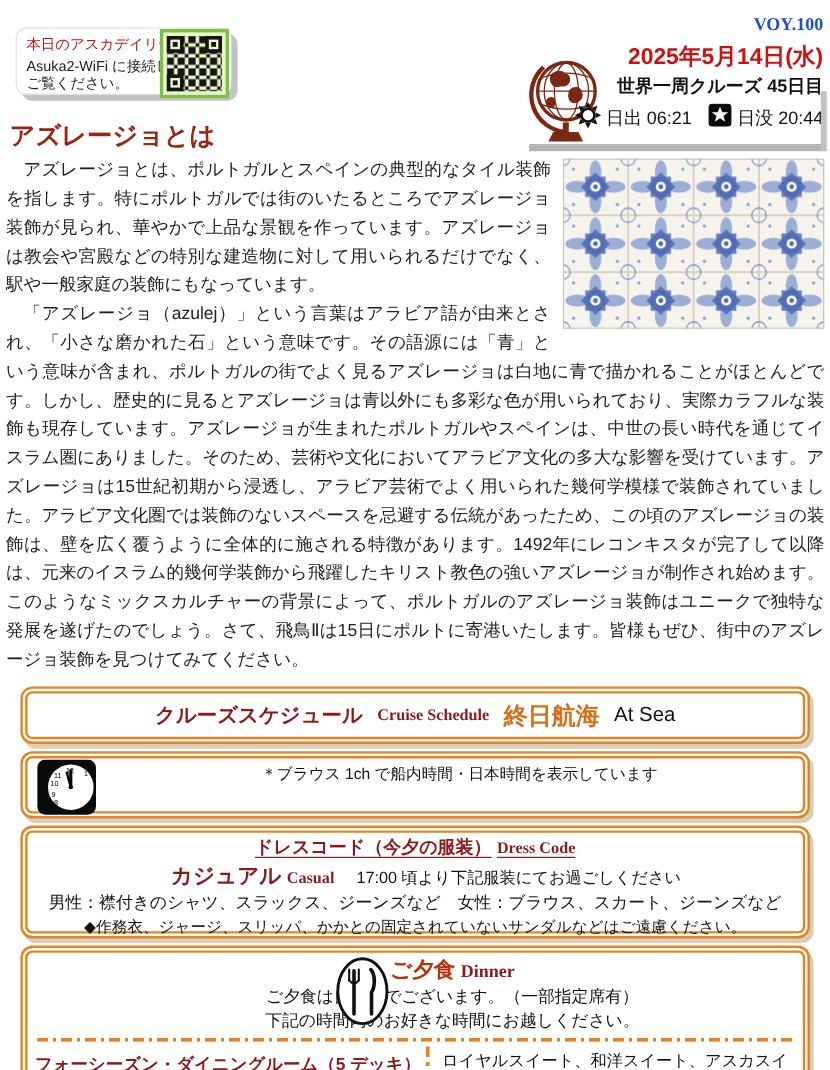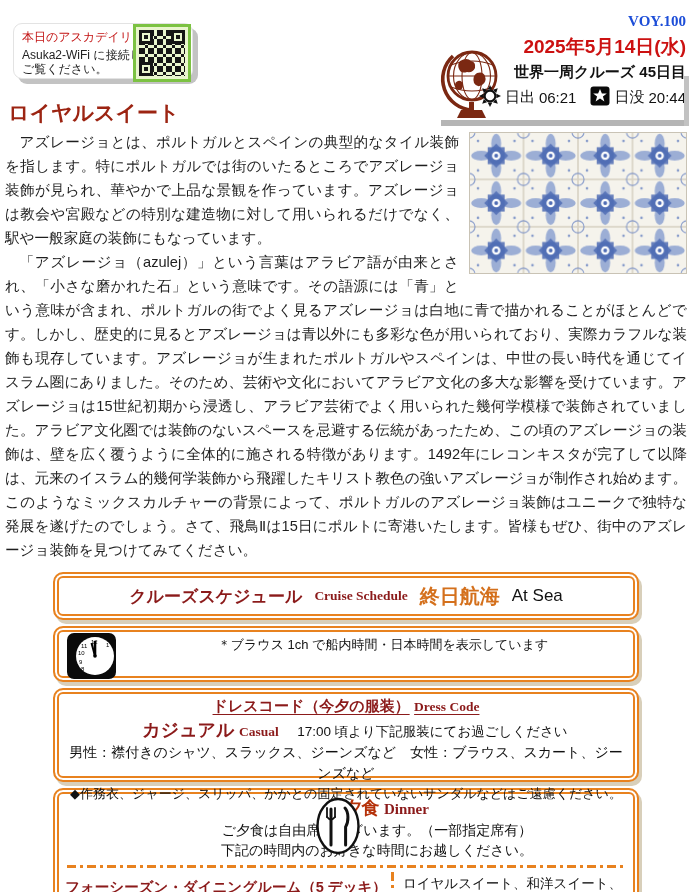--- a/index.html
+++ b/index.html
@@ -24,21 +24,21 @@
   .hdr-shadow-h { position:absolute; left:441px; top:120px; width:247px; height:6px; background:#b5b5b5; }
   .hdr-shadow-v { position:absolute; left:684px; top:76px; width:5px; height:50px; background:#c2c2c2; }
   .page-title { position:absolute; left:8px; top:99px; font-size:21px; font-weight:bold; color:#9c2412; }
 
   
   .article { padding:2px 5px 0 5px; }
   .article p { font-size:14.6px; line-height:24px; text-align:justify; text-indent:1em; color:#1e1e1e; }
   .tile-photo { float:right; margin:2px 0 8px 10px; width:218px; height:142px; }
 
   
-  .obox { width:586px; margin:0 auto 6px auto; background:#fff;
+  .obox { width:658px; margin:0 auto 6px auto; background:#fff;
           border:2px solid #e8821f; border-radius:10px;
           box-shadow: inset 0 0 0 2px #ffffff, inset 0 0 0 4px #e8821f, 3px 4px 0 rgba(178,160,118,0.5); }
   .boxes { margin-top:10px; }
 
   .sched { height:48px; display:flex; align-items:center; justify-content:center; gap:12px; }
   .sched-jp { color:#8b1a1a; font-size:17px; font-weight:bold; }
   .sched-en { color:#8b1a1a; font-size:13.5px; font-weight:bold; font-family:"Liberation Serif","DejaVu Serif",serif; }
   .sched-status { color:#d4701c; font-size:20px; font-weight:bold; }
   .sched-sea { color:#111; font-size:17px; }
 
@@ -165,21 +165,21 @@
             <polygon points="10,3 11.9,7.6 16.8,7.6 12.9,10.6 14.4,15.4 10,12.5 5.6,15.4 7.1,10.6 3.2,7.6 8.1,7.6" fill="#fff"></polygon>
           </svg>
         </span>
         <span>日没</span>
         <span>20:44</span>
       </div>
     </div>
 
     <div class="hdr-shadow-h"></div>
     <div class="hdr-shadow-v"></div>
-    <div class="page-title">ロイヤルスイート</div>
+    <div class="page-title">アズレージョとは</div>
   </div>
 
   <div class="article">
     <div class="tile-photo">
       <svg width="218" height="142" viewBox="0 0 218 142">
         <defs>
           <pattern id="az" width="54.5" height="47.4" patternUnits="userSpaceOnUse">
             <rect width="54.5" height="47.4" fill="#f5f3ec"></rect>
             <rect x="0.4" y="0.4" width="53.7" height="46.6" fill="none" stroke="#d8d2c4" stroke-width="0.8"></rect>
             <g transform="translate(27.2,23.7)">

